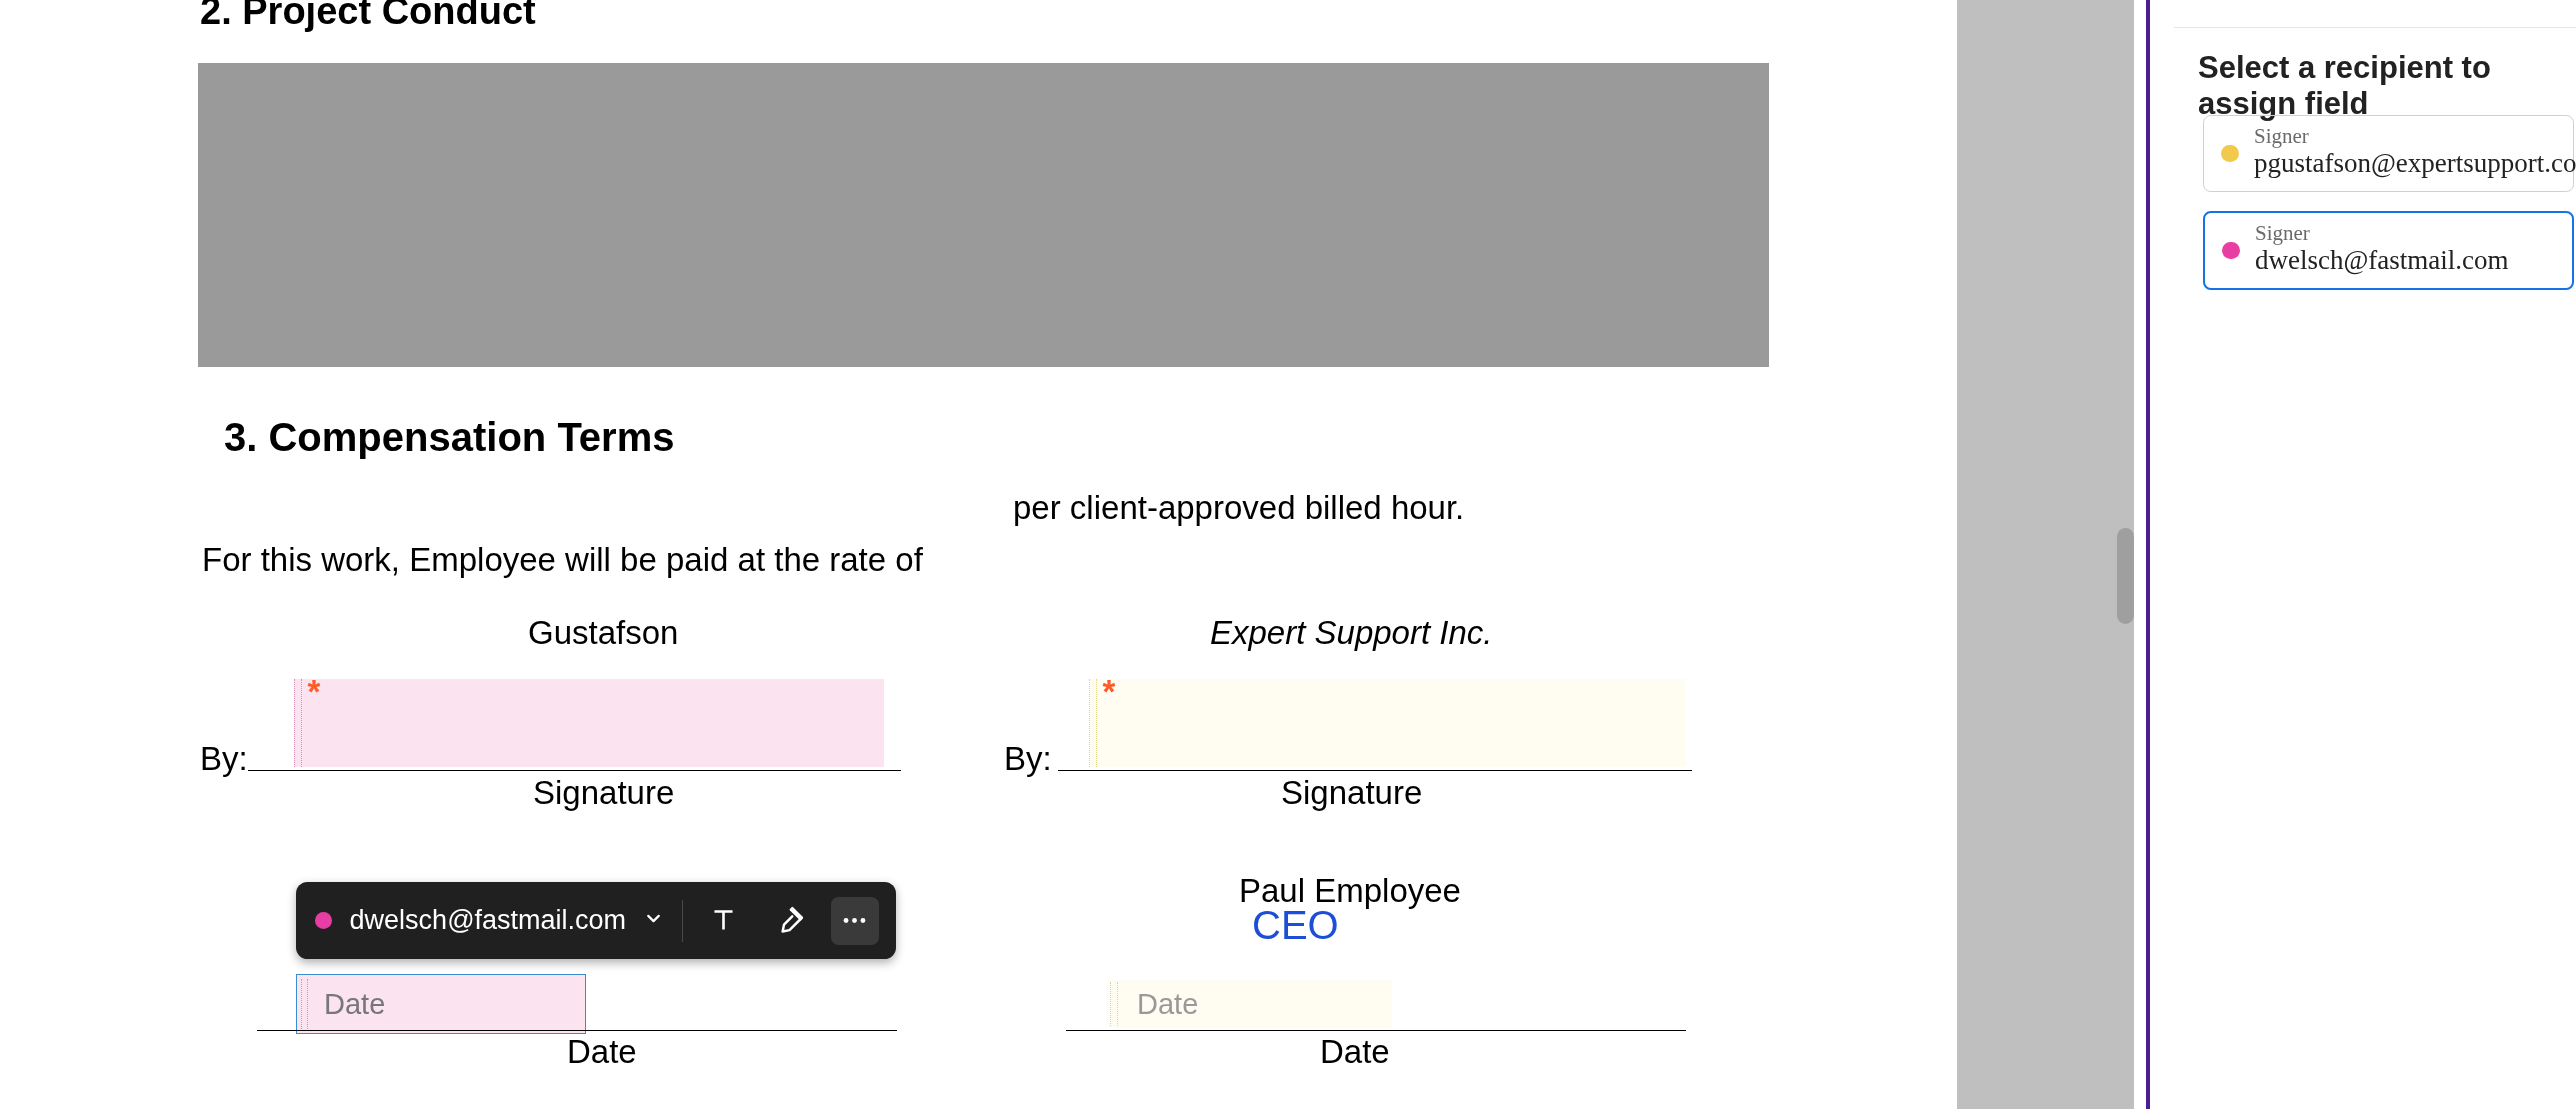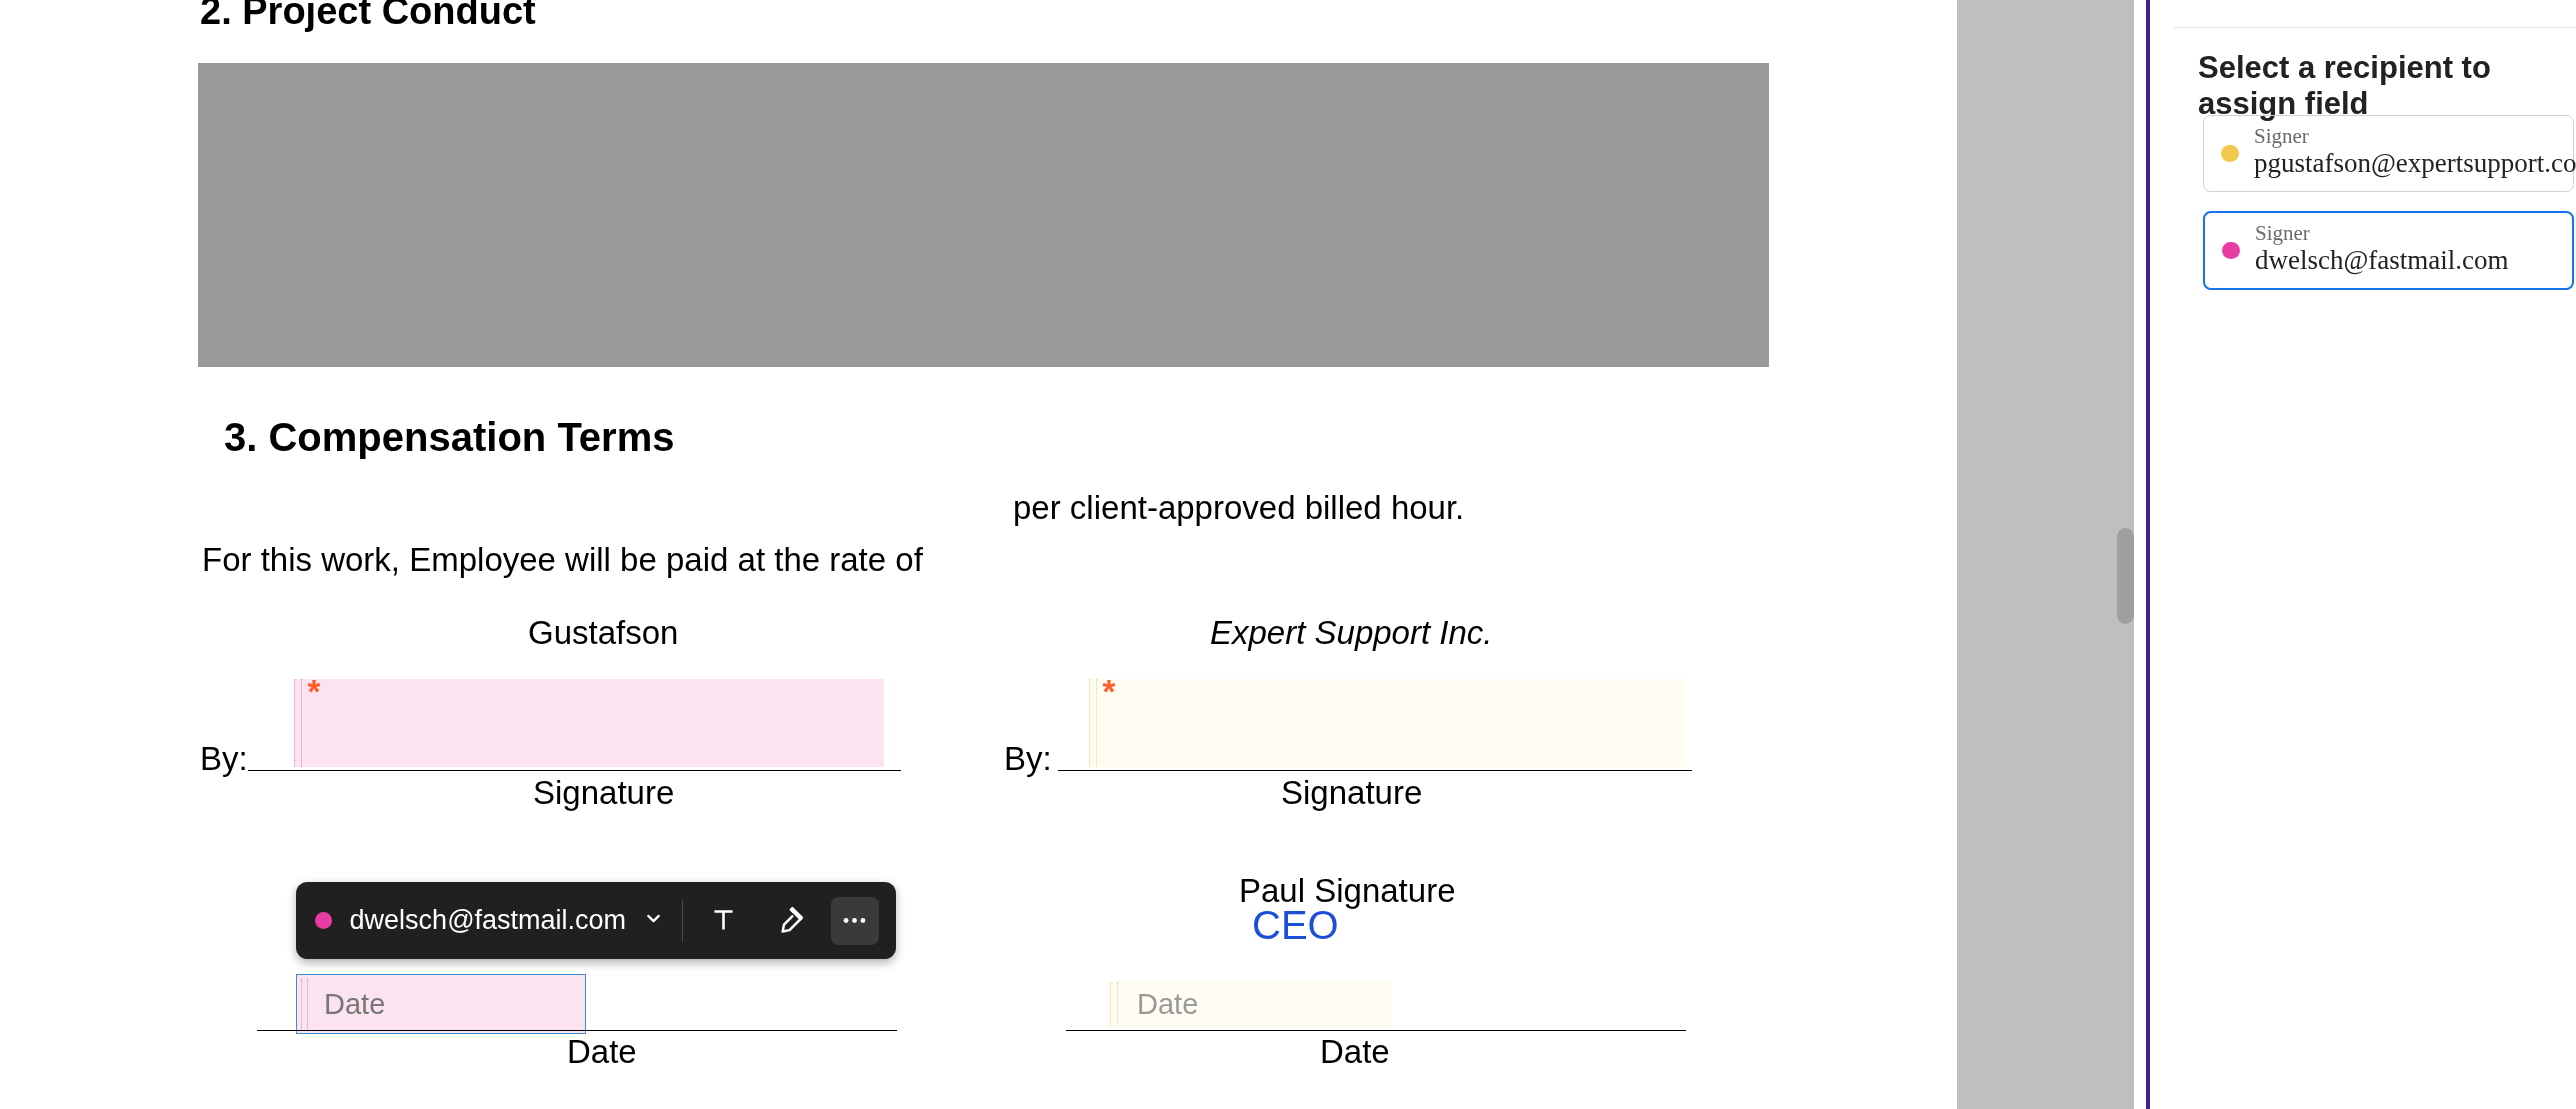--- a/index.html
+++ b/index.html
@@ -369,21 +369,21 @@
         <div class="handle"></div>
         <span class="req-star">*</span>
       </div>
 
       <div class="sigline-left"></div>
       <div class="sigline-right"></div>
 
       <div class="sig-cap-left">Signature</div>
       <div class="sig-cap-right">Signature</div>
 
-      <div class="ceo-name">Paul Signature</div>
+      <div class="ceo-name">Paul Employee</div>
       <div class="ceo-title">CEO</div>
 
       <div class="field-toolbar">
         <span class="dot"></span>
         <span>dwelsch@fastmail.com</span>
         <span class="chev">
           <svg width="21" height="21" viewBox="0 0 24 24" fill="none" stroke="#fff" stroke-width="2.5" stroke-linecap="round" stroke-linejoin="round">
               <polyline points="6 9 12 15 18 9"></polyline>
             </svg>
         </span>

